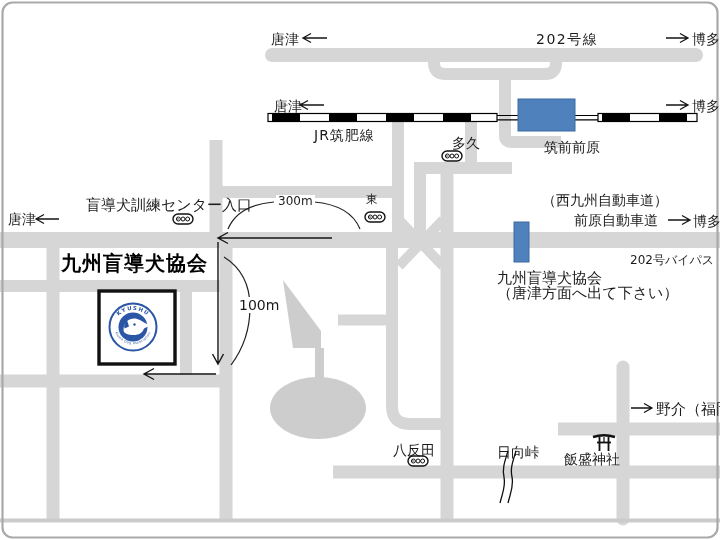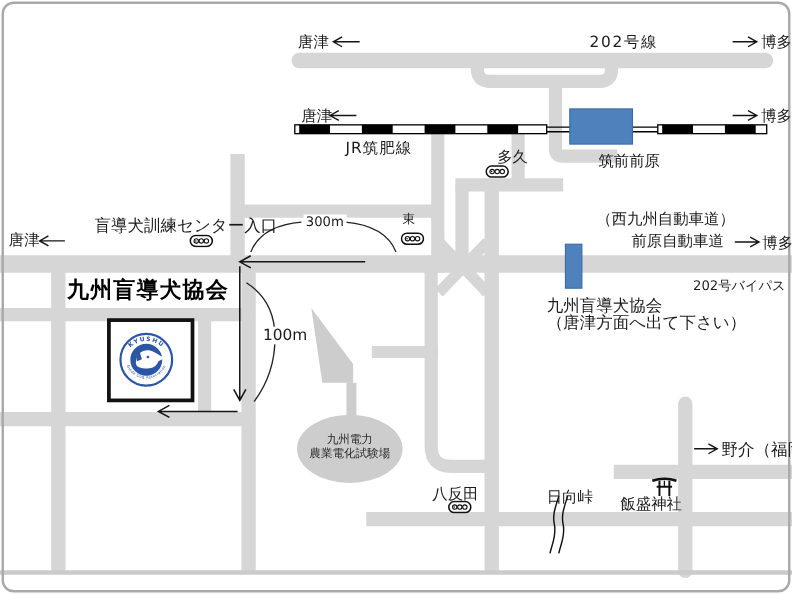--- a/index.html
+++ b/index.html
@@ -159,23 +159,19 @@
 <div class="lb" style="left:693px;top:213px">博多</div>
 <div class="lb" style="left:630px;top:254px;font-size:12px">202号バイパス</div>
 <div class="lb small" style="left:497px;top:270px">九州盲導犬協会</div>
 <div class="lb small" style="left:497px;top:285px">（唐津方面へ出て下さい）</div>
 
 <div class="lb bg" style="left:276px;top:195px;font-size:12px">300m</div>
 <div class="lb bg" style="left:237px;top:297px">100m</div>
 
 <div class="lb title" style="left:61px;top:252px">九州盲導犬協会</div>
 
-<div class="lb center2" style="left:258px;top:394px">
-  <div>九州電力</div>
-  <div>農業電化試験場</div>
-</div>
 
 <div class="lb" style="left:393px;top:442px">八反田</div>
 <div class="lb" style="left:497px;top:444px">日向峠</div>
 <div class="lb" style="left:564px;top:451px">飯盛神社</div>
 <div class="lb small" style="left:656px;top:401px">野介（福岡大学）</div>
 
 </div>
 
 </body></html>

